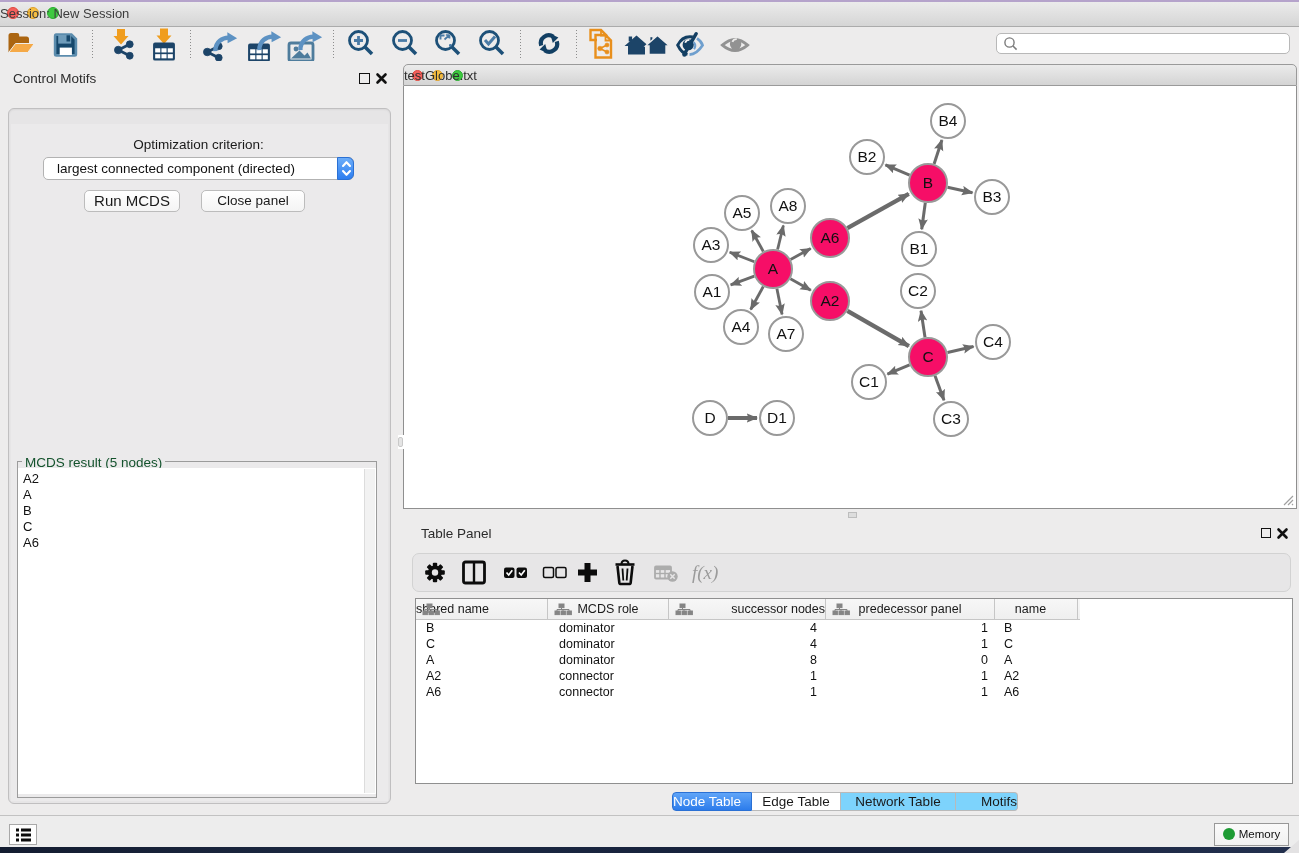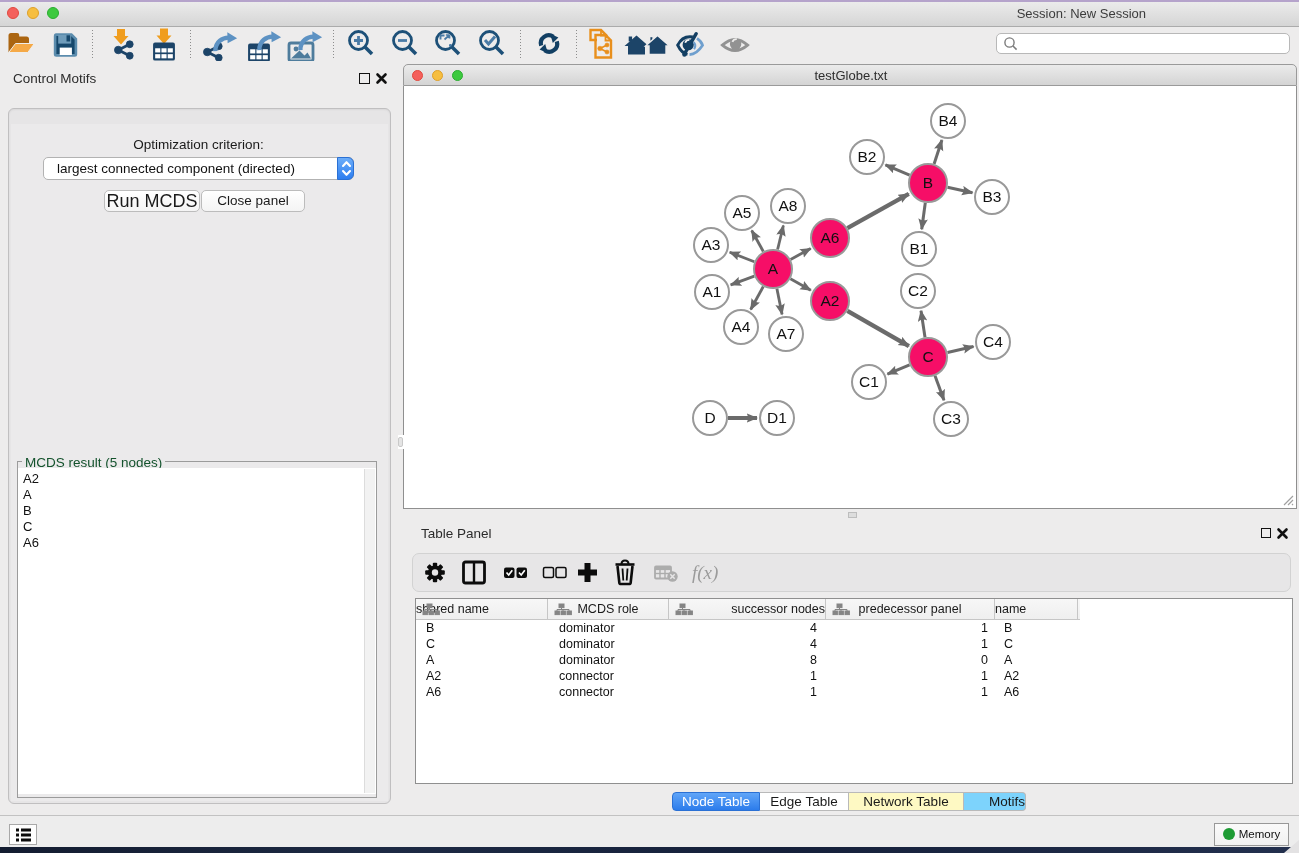--- a/index.html
+++ b/index.html
@@ -10,21 +10,21 @@
 </style>
 </head>
 <body>
 
 <div class="abs" style="left:0;top:0;width:1299px;height:2px;background:#b5a3cb"></div>
 
 <div class="abs" style="left:0;top:2px;width:1299px;height:25px;background:linear-gradient(#ebebeb,#d5d5d5);border-bottom:1px solid #ababab">
   <div class="abs" style="left:7px;top:5px;width:12px;height:12px;border-radius:50%;background:#f4605c;border:1px solid #e1493f"></div>
   <div class="abs" style="left:27px;top:5px;width:12px;height:12px;border-radius:50%;background:#f6be40;border:1px solid #dfa029"></div>
   <div class="abs" style="left:47px;top:5px;width:12px;height:12px;border-radius:50%;background:#3dc93f;border:1px solid #2aad30"></div>
-  <div class="abs" style="left:0;top:4px;width:1146px;text-align:right;font-size:13px;color:#3c3c3c">Session: New Session</div>
+  <div class="abs" style="left:0;top:4px;width:1146px;text-align:left;font-size:13px;color:#3c3c3c">Session: New Session</div>
 </div>
 
 <div id="toolbar" class="abs" style="left:0;top:28px;width:1299px;height:33px;background:#edecec">
 <svg class="abs" style="left:0;top:0" width="760" height="33" viewBox="0 0 760 33">
   <defs>
     <g id="shareic">
       <circle cx="-7" cy="0" r="4.6"></circle>
           <circle cx="7" cy="-7" r="4.2"></circle>
           <circle cx="7" cy="7" r="4.2"></circle>
       <path d="M-7 0 L7 -7 M-7 0 L7 7" stroke-width="3.4" fill="none"></path>
@@ -197,39 +197,39 @@
   <div class="abs" style="left:43px;top:96px;width:311px;height:23px;background:#fff;border:1px solid #b2b2b2;border-radius:5px">
     <div class="abs" style="left:13px;top:3px;font-size:13.5px;color:#111">largest connected component (directed)</div>
     <div class="abs" style="right:-1px;top:-1px;width:17px;height:23px;background:linear-gradient(#6cadf9,#2d7ef0);border-radius:0 6px 6px 0;border:1px solid #2a70d4">
       <svg width="17" height="21">
           <path d="M5 8 L8.5 4.2 L12 8" stroke="#fff" stroke-width="2.1" fill="none" stroke-linecap="round" stroke-linejoin="round"></path>
           <path d="M5 13 L8.5 16.8 L12 13" stroke="#fff" stroke-width="2.1" fill="none" stroke-linecap="round" stroke-linejoin="round"></path>
         </svg>
     </div>
   </div>
 
-  <div class="abs" style="left:104px;top:129px;width:96px;height:22px;background:linear-gradient(#fff,#f4f4f4);border:1px solid #bcbcbc;border-radius:5px;text-align:center;font-size:18px;line-height:20px">Run MCDS</div>
+  <div class="abs" style="left:84px;top:129px;width:96px;height:22px;background:linear-gradient(#fff,#f4f4f4);border:1px solid #bcbcbc;border-radius:5px;text-align:center;font-size:15px;line-height:20px">Run MCDS</div>
   <div class="abs" style="left:201px;top:129px;width:104px;height:22px;background:linear-gradient(#fff,#f4f4f4);border:1px solid #bcbcbc;border-radius:5px;text-align:center;font-size:13.5px;line-height:20px">Close panel</div>
 
   <div class="abs" style="left:17px;top:400px;width:360px;height:337px;border:1px solid #9b9b9b"></div>
   <div class="abs" style="left:22px;top:394px;background:#ebeaeb;padding:0 3px;font-size:13.5px;color:#14532d">MCDS result (5 nodes)</div>
   <div class="abs" style="left:18px;top:407px;width:358px;height:326px;background:#fff">
     <div style="padding:3px 0 0 5px;font-size:13px;line-height:16px;color:#111">A2<br>A<br>B<br>C<br>A6</div>
     <div class="abs" style="right:1px;top:1px;width:11px;height:324px;background:#f2f2f2;border-left:1px solid #dcdcdc"></div>
   </div>
 
 </div>
 
 <div id="netwin" class="abs" style="left:403px;top:64px;width:894px;height:445px">
 
   <div class="abs" style="left:0;top:0;width:894px;height:22px;background:linear-gradient(#ebebeb,#d4d4d4);border:1px solid #9a9a9a;border-radius:5px 5px 0 0">
     <div class="abs" style="left:8px;top:5px;width:11px;height:11px;border-radius:50%;background:#f4605c;border:1px solid #e1493f"></div>
     <div class="abs" style="left:28px;top:5px;width:11px;height:11px;border-radius:50%;background:#f6be40;border:1px solid #dfa029"></div>
     <div class="abs" style="left:48px;top:5px;width:11px;height:11px;border-radius:50%;background:#3dc93f;border:1px solid #2aad30"></div>
-    <div class="abs" style="left:0;top:3px;width:894px;text-align:center;font-size:13px;color:#2e2e2e">testGlobe.txt</div>
+    <div class="abs" style="left:0;top:3px;width:894px;text-align:left;font-size:13px;color:#2e2e2e">testGlobe.txt</div>
   </div>
 
   <div class="abs" style="left:0;top:22px;width:894px;height:423px;background:#fff;border:1px solid #8f8f8f;border-top:none">
     <svg class="abs" style="left:0;top:0" width="892" height="421" viewBox="403 86 892 421">
       <defs>
         <marker id="arw" markerWidth="13" markerHeight="11" refX="10.5" refY="4.8" orient="auto" markerUnits="userSpaceOnUse">
           <path d="M0 0 L11.5 4.8 L0 9.6 Q3 4.8 0 0 Z" fill="#6b6b6b"></path>
         </marker>
       </defs>
       <g stroke="#6b6b6b">
@@ -370,21 +370,21 @@
 
     <text x="280" y="26" font-family="Liberation Serif, serif" font-style="italic" font-size="19" fill="#9b9b9b">f(x)</text>
   </svg>
 
   <div class="abs" style="left:12px;top:77px;width:878px;height:186px;background:#fff;border:1px solid #8f8f8f">
     <div class="abs" style="left:0;top:0;width:664px;height:21px;background:linear-gradient(#f7f7f7,#efefef);border-bottom:1px solid #c6c6c6;display:flex;font-size:12.5px;color:#1a1a1a">
       <div style="width:132px;position:relative;border-right:1px solid #c6c6c6;text-align:left;line-height:20px">shared name</div>
       <div style="width:121px;position:relative;border-right:1px solid #c6c6c6;text-align:center;line-height:20px">MCDS role</div>
       <div style="width:157px;position:relative;border-right:1px solid #c6c6c6;text-align:right;line-height:20px">successor nodes</div>
       <div style="width:169px;position:relative;border-right:1px solid #c6c6c6;text-align:center;line-height:20px">predecessor panel</div>
-      <div style="width:83px;position:relative;border-right:1px solid #c6c6c6;line-height:20px;padding-right:11px">name</div>
+      <div style="width:83px;position:relative;border-right:1px solid #c6c6c6;text-align:center;line-height:20px;padding-right:11px">name</div>
     </div>
     <svg class="abs" style="left:0;top:0" width="664" height="21">
       <g id="treeic" fill="#858585" stroke="#858585">
         <rect x="11" y="5" width="5" height="3.6"></rect>
         <rect x="7" y="12" width="4.4" height="3.6"></rect>
           <rect x="13" y="12" width="4.4" height="3.6"></rect>
           <rect x="19" y="12" width="4.4" height="3.6"></rect>
         <path d="M13.5 9 L13.5 10.5 M9 12 L9 10.5 L21 10.5 L21 12 M15 10.5 L15 12" stroke-width="1" fill="none"></path>
       </g>
       <use href="#treeic" x="132"></use>
@@ -424,23 +424,23 @@
           <span style="position:absolute;left:10px">A6</span>
           <span style="position:absolute;left:143px">connector</span>
           <span style="position:absolute;left:254px;width:147px;text-align:right">1</span>
           <span style="position:absolute;left:412px;width:160px;text-align:right">1</span>
           <span style="position:absolute;left:588px">A6</span>
         </div>
     </div>
   </div>
 
   <div class="abs" style="left:269px;top:271px;height:19px;display:flex;font-size:13.5px;line-height:17px;color:#1a1a1a">
-    <div style="width:88px;background:linear-gradient(#60a5f8,#2c7ceb);border:1px solid #2a70d4;border-radius:4px 0 0 4px;text-align:center;color:#fff">Node Table</div>
+    <div style="width:80px;background:linear-gradient(#60a5f8,#2c7ceb);border:1px solid #2a70d4;border-radius:4px 0 0 4px;color:#fff">Node Table</div>
     <div style="width:89px;background:#fff;border:1px solid #b9b9b9;border-left:none;text-align:center">Edge Table</div>
-    <div style="width:115px;background:#fef9c3;border:1px solid #b9b9b9;border-left:none;text-align:center">Network Table</div>
+    <div style="width:115px;background:#7dd3fc;border:1px solid #b9b9b9;border-left:none;text-align:center">Network Table</div>
     <div style="width:62px;background:#7dd3fc;border:1px solid #b9b9b9;border-left:none;border-radius:0 4px 4px 0;text-align:right">Motifs</div>
   </div>
 </div>
 
 <div id="statusbar" class="abs" style="left:0;top:815px;width:1299px;height:32px;background:#ededed;border-top:1px solid #c2c2c2">
   <div class="abs" style="left:9px;top:8px;width:28px;height:21px;background:#fdfdfd;border:1px solid #a8a8a8">
     <svg width="26" height="19">
         <g fill="#0c0c0c">
       <rect x="6" y="3.5" width="3" height="3"></rect>
           <rect x="11" y="3.5" width="10" height="3"></rect>

